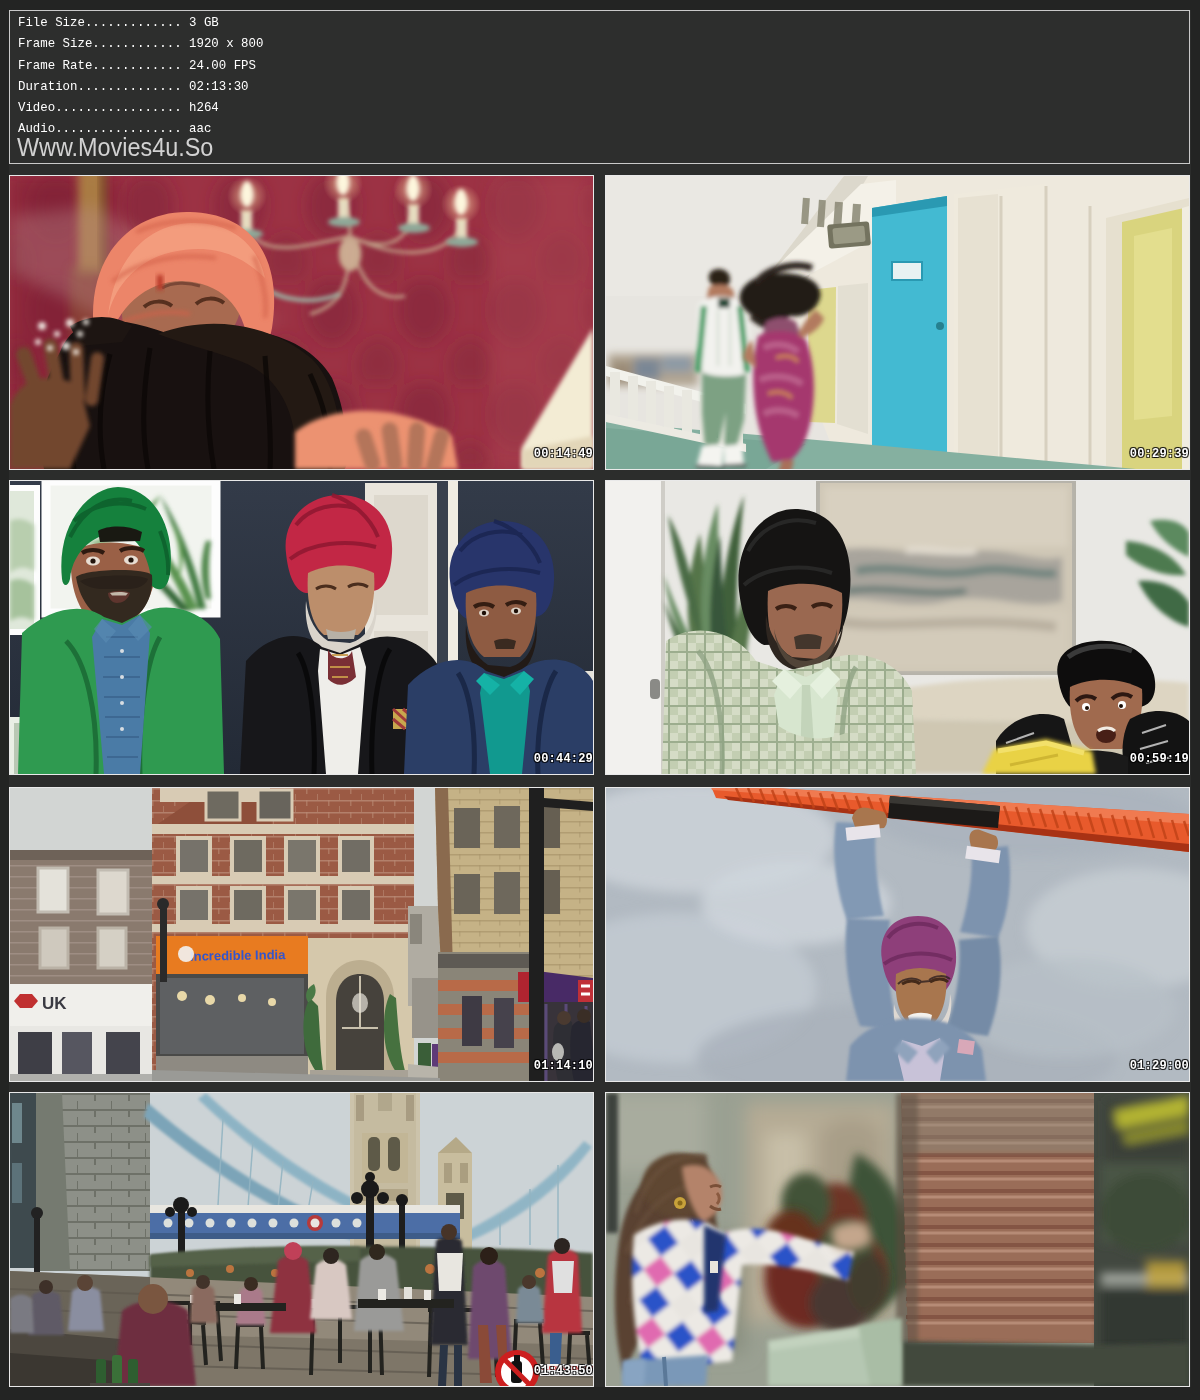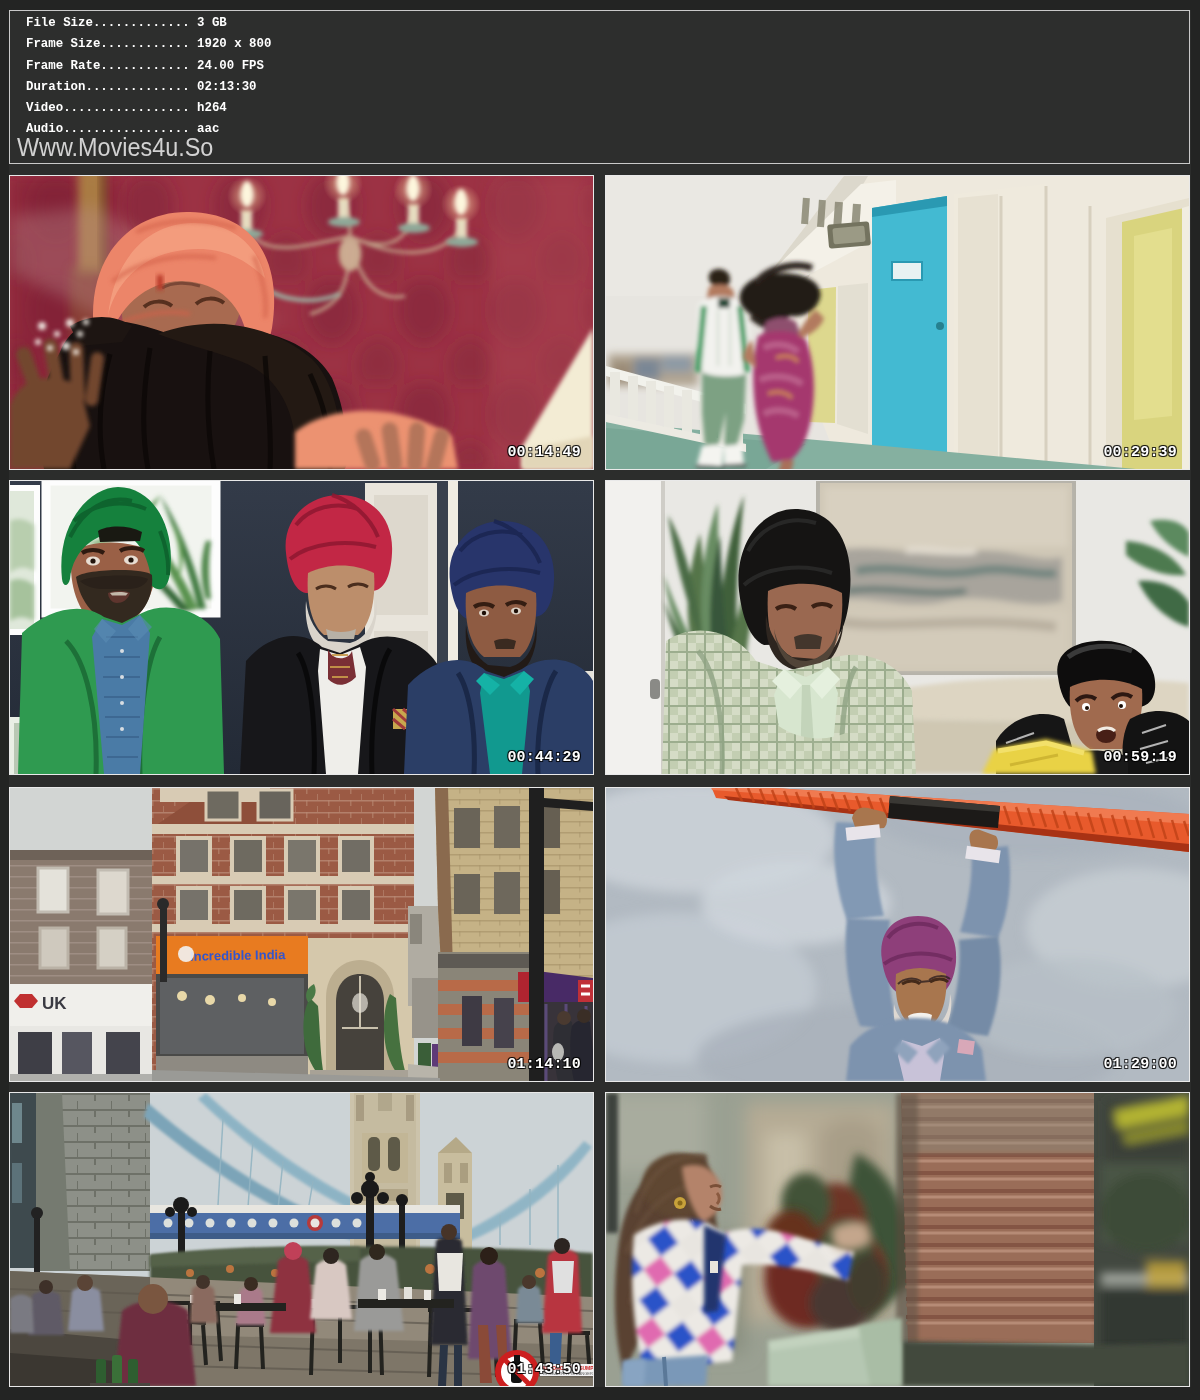--- a/index.html
+++ b/index.html
@@ -1,22 +1,22 @@
 <!DOCTYPE html>
 <html><head>
 <meta charset="utf-8">
 <style>
 html,body{margin:0;padding:0;background:#232423;width:1200px;height:1400px;overflow:hidden;position:relative}
 body{font-family:"Liberation Sans",sans-serif}
 #hdr{position:absolute;left:9px;top:10px;width:1179px;height:152px;border:1px solid #c9c9c9;background:#2d2e2d;}
-#hdr .mono{position:absolute;left:16px;top:2px;font-family:"Liberation Mono",monospace;font-weight:bold;font-size:12.4px;line-height:21.3px;color:#fff;white-space:pre}
+#hdr .mono{position:absolute;left:8px;top:2px;font-family:"Liberation Mono",monospace;font-weight:normal;font-size:12.4px;line-height:21.3px;color:#fff;white-space:pre}
 #hdr .site{position:absolute;left:7px;bottom:0px;font-size:26px;color:#d2d2d2;letter-spacing:0px;transform:scaleX(0.9);transform-origin:left bottom}
 .fig{position:absolute;width:583px;height:293px;border:1px solid #e9e9e9;overflow:hidden;background:#555}
 .fig svg{position:absolute;left:0;top:0;display:block}
-.ts{position:absolute;right:12px;bottom:8px;font-family:"Liberation Mono",monospace;font-weight:bold;font-size:15px;color:#fff;text-shadow:-1px -1px 0 rgba(0,0,0,.75),1px -1px 0 rgba(0,0,0,.75),-1px 1px 0 rgba(0,0,0,.75),1px 1px 0 rgba(0,0,0,.75),0 0 2px rgba(0,0,0,.6);letter-spacing:0.2px}
+.ts{position:absolute;right:0;bottom:8px;font-family:"Liberation Mono",monospace;font-weight:bold;font-size:12px;color:#fff;text-shadow:-1px -1px 0 rgba(0,0,0,.75),1px -1px 0 rgba(0,0,0,.75),-1px 1px 0 rgba(0,0,0,.75),1px 1px 0 rgba(0,0,0,.75),0 0 2px rgba(0,0,0,.6);letter-spacing:0.2px}
 #f1{left:9px;top:175px}
 #f2{left:605px;top:175px}
 #f3{left:9px;top:480px}
 #f4{left:605px;top:480px}
 #f5{left:9px;top:787px}
 #f6{left:605px;top:787px}
 #f7{left:9px;top:1092px}
 #f8{left:605px;top:1092px}
 </style>
 </head>

